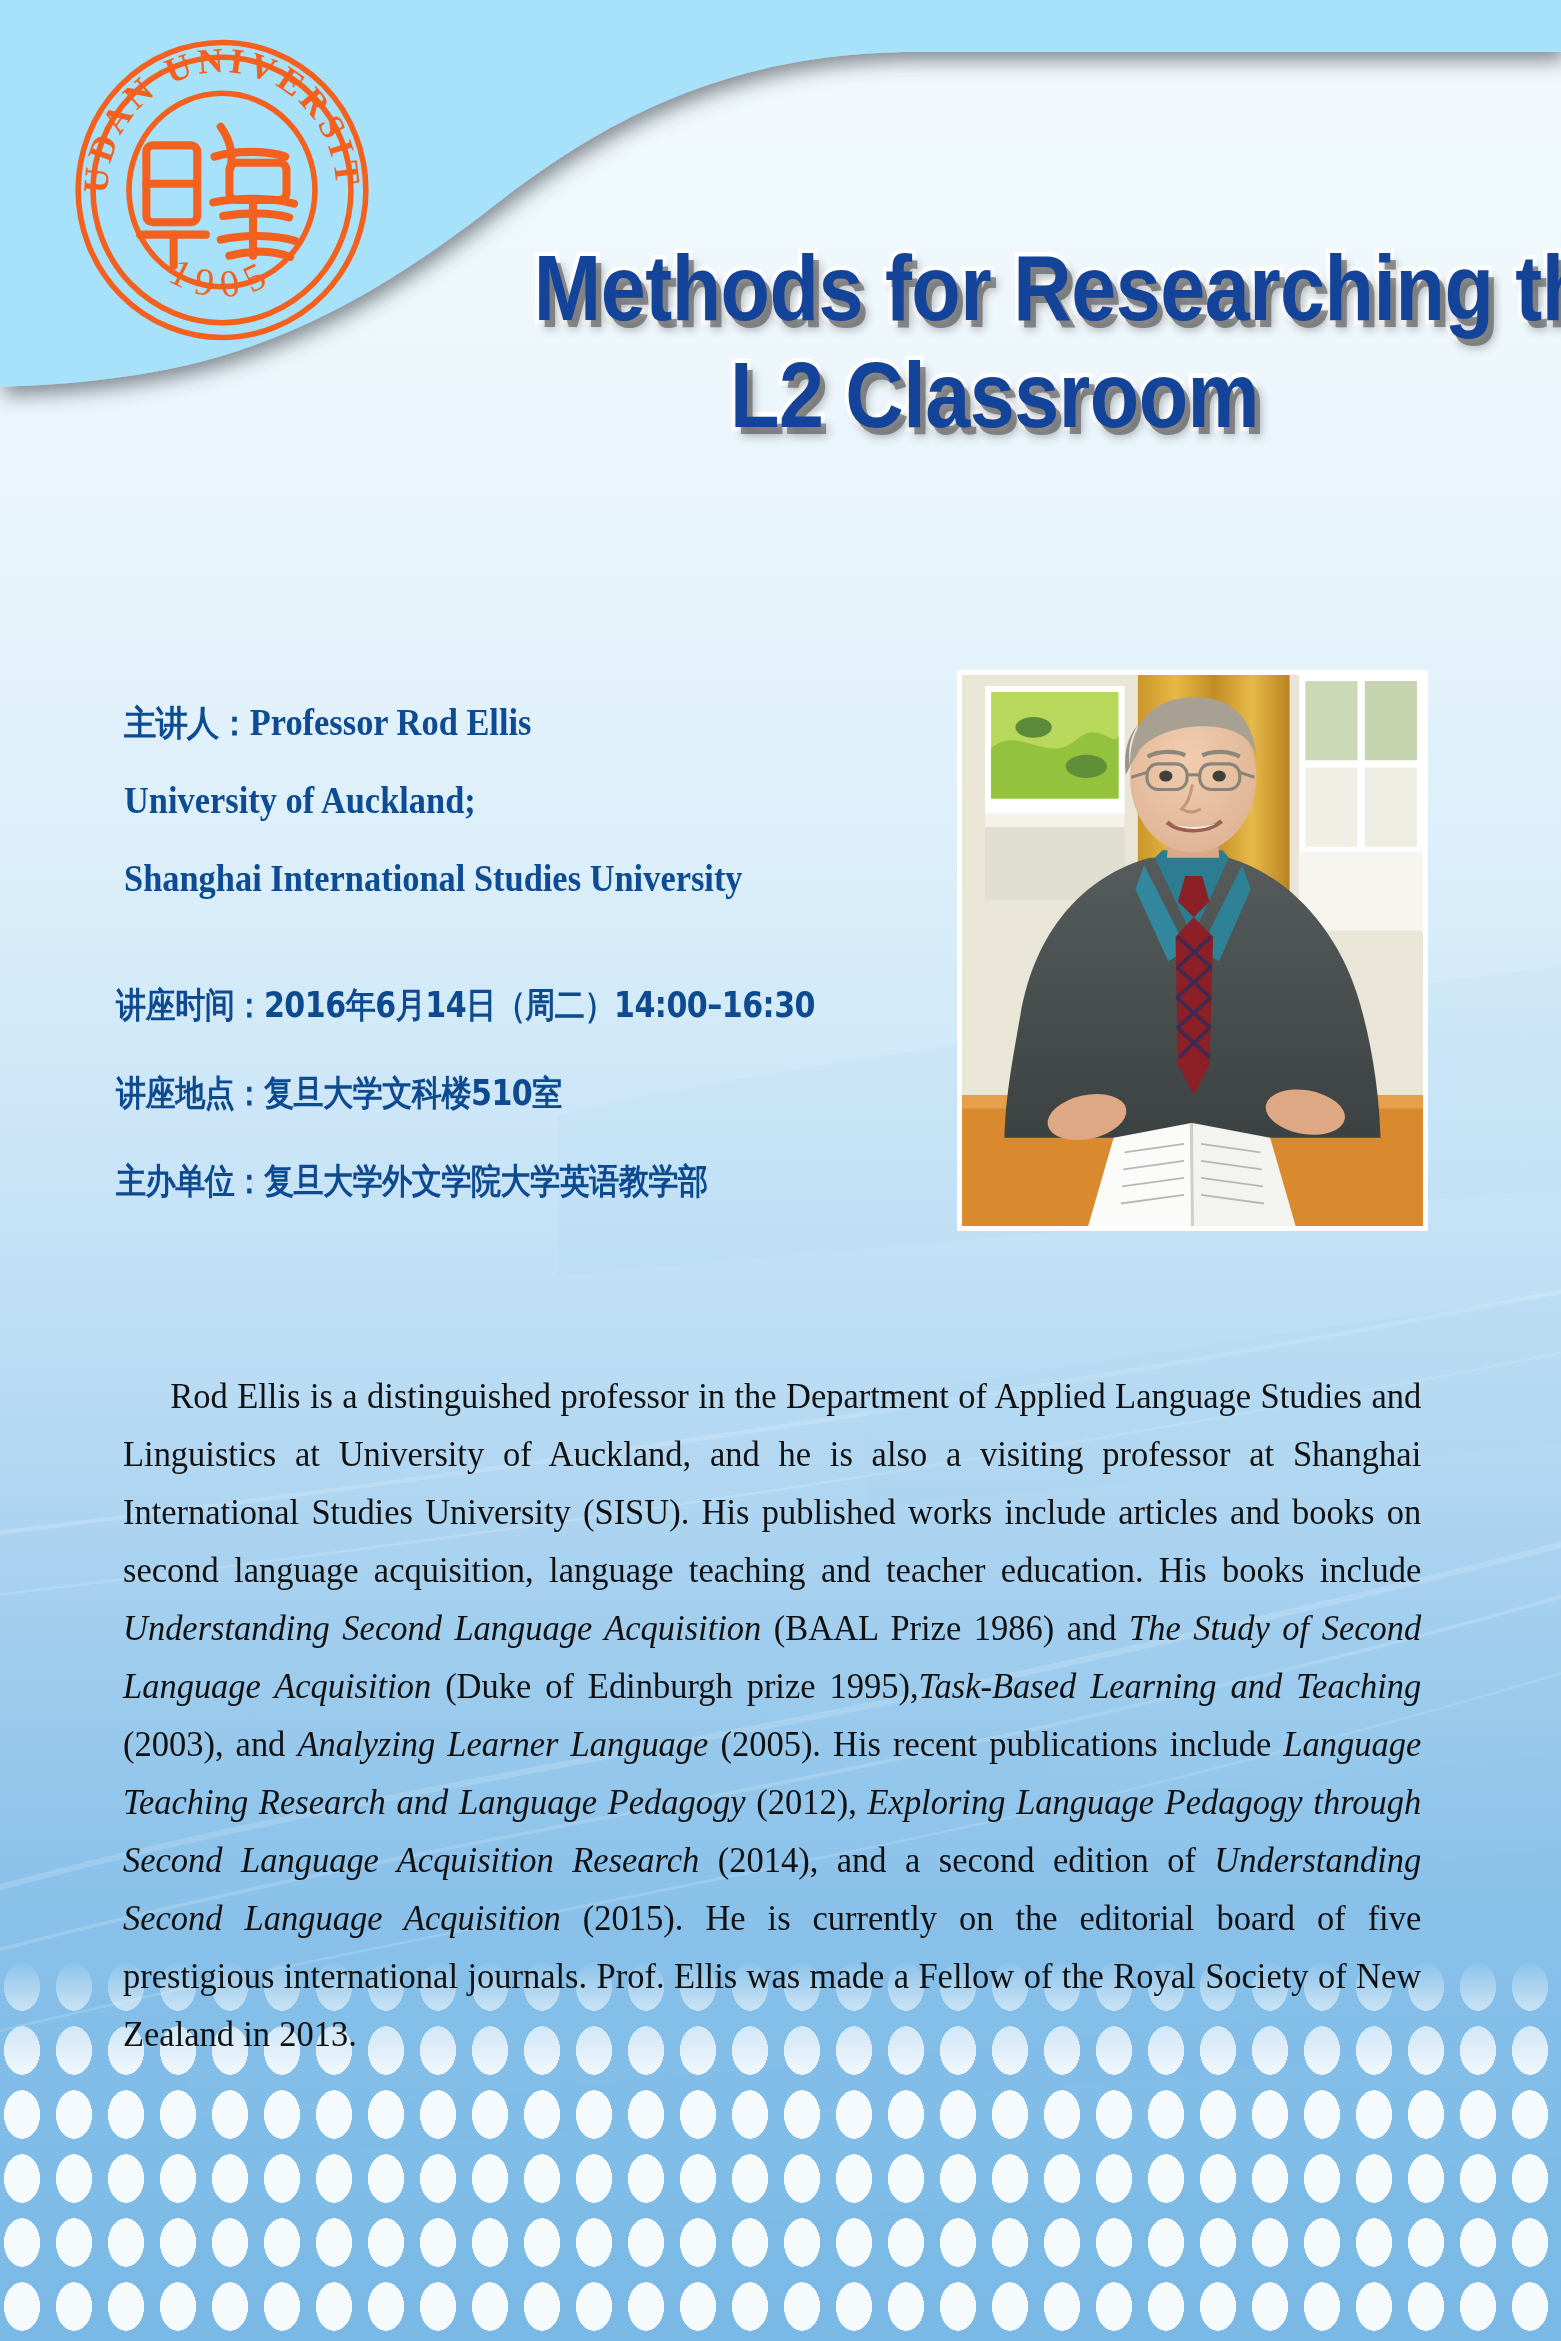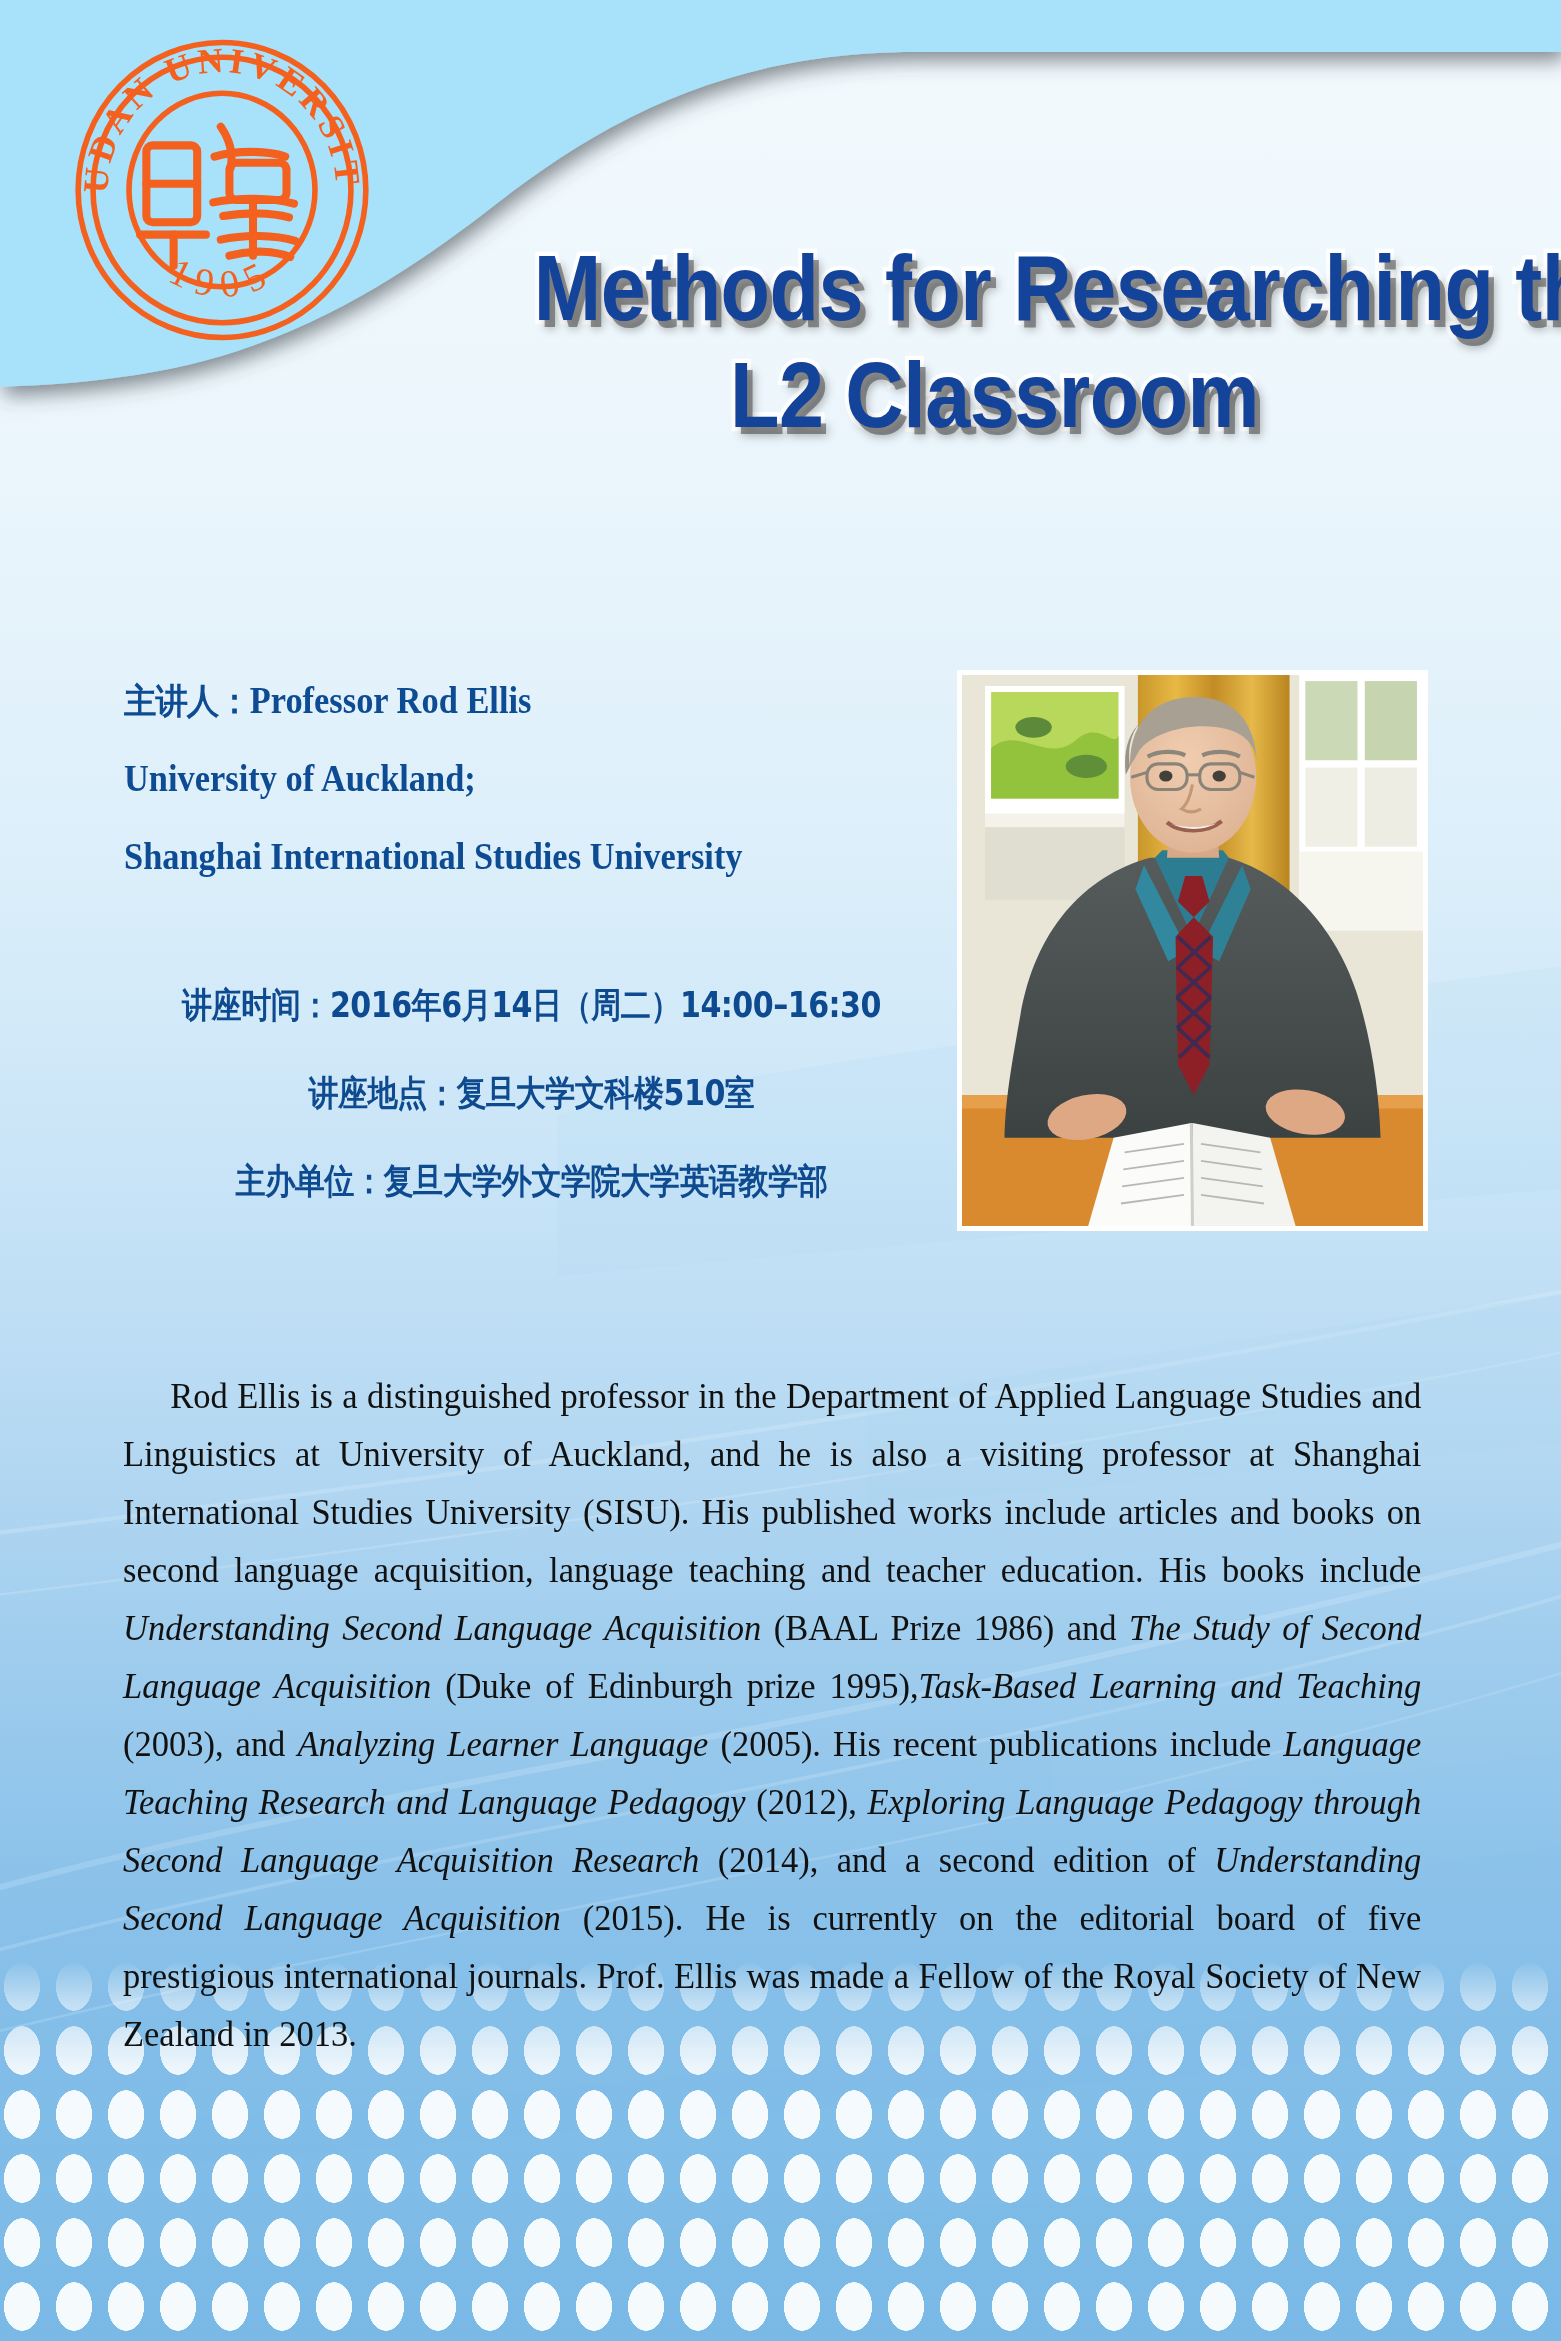--- a/index.html
+++ b/index.html
@@ -78,21 +78,21 @@
     paint-order:stroke fill;
     text-shadow:
        6.2px 7.4px 0 rgba(70,70,70,.55),
        7.4px 8.7px 10px rgba(60,60,60,.38);
     white-space:nowrap;
   }
   .title-line + .title-line{margin-top:13.6px;}
 
   
   .speaker{
-    position:absolute;left:124px;top:682px;width:818px;
+    position:absolute;left:124px;top:704px;width:818px;
     color:#0D4B93;
   }
   .speaker .row{
     font-family:"Liberation Serif", serif;
     font-weight:bold;
     font-size:37px;
     line-height:1;
     white-space:nowrap;
     transform:scaleX(.93);
     transform-origin:left center;
@@ -101,23 +101,22 @@
   .speaker .row.r2{margin-bottom:41px;}
   .speaker .cjk{
     font-family:"DejaVu Sans", sans-serif;
     font-weight:bold;
     font-size:35px;
     letter-spacing:-1.2px;
   }
 
   
   .details{
-    position:absolute;left:132px;top:988px;width:929px;
+    position:absolute;left:116px;top:988px;width:929px;
     color:#0D4A8F;
-    text-align:center;
   }
   .details .drow{
     font-family:"DejaVu Sans", sans-serif;
     font-weight:bold;
     font-size:35px;
     line-height:1;
     letter-spacing:-0.6px;
     white-space:nowrap;
     transform:scaleX(.86);
     transform-origin:left center;

